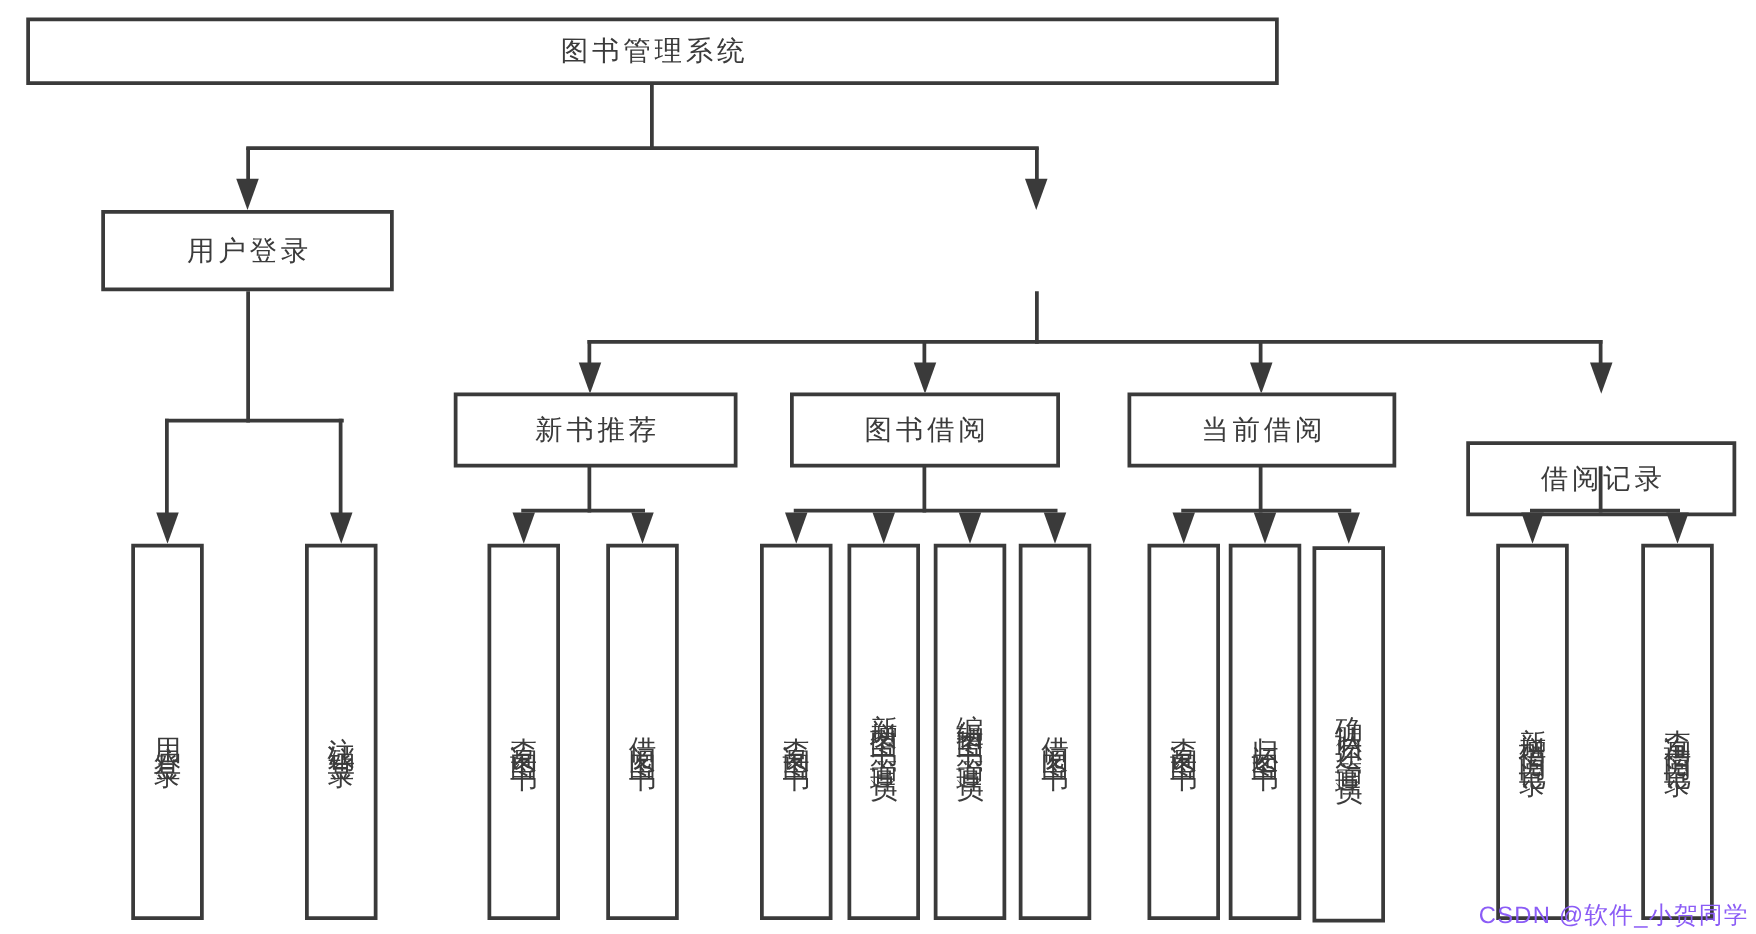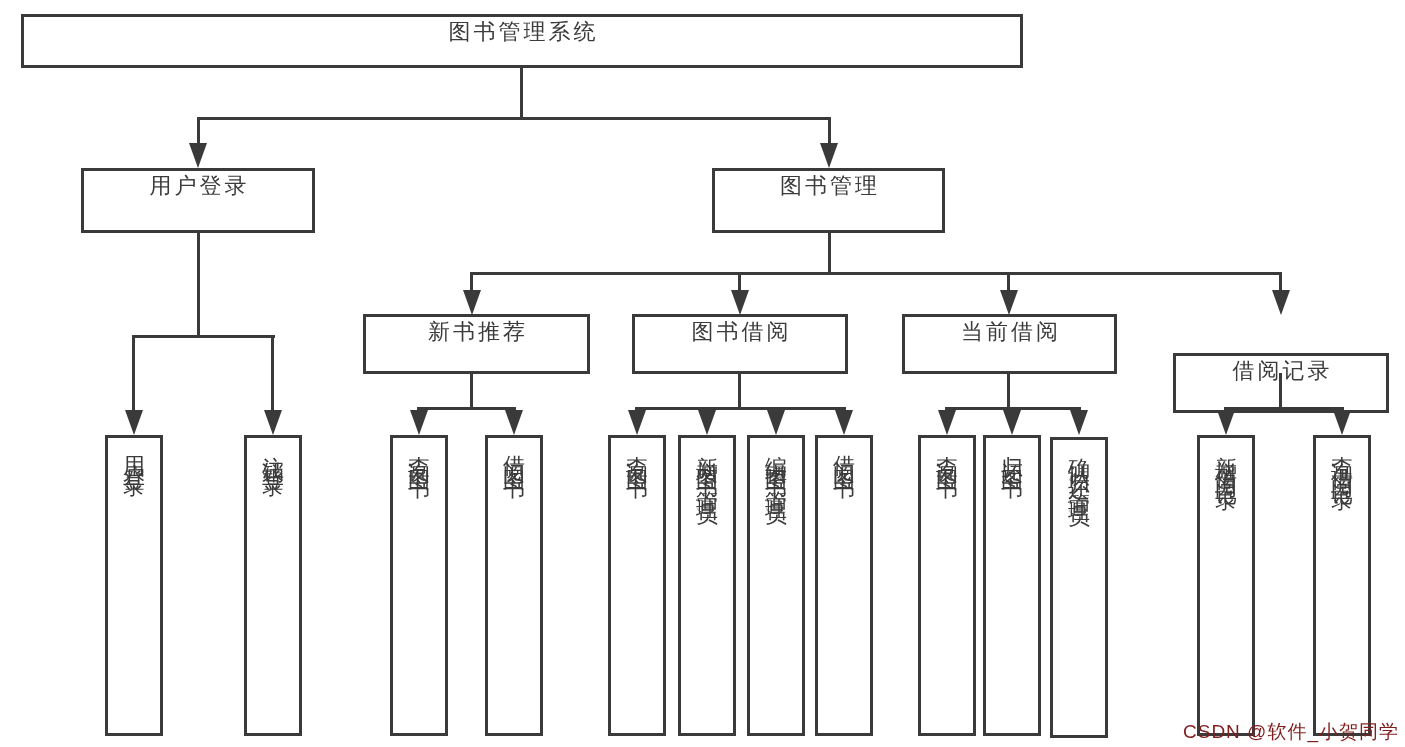--- a/index.html
+++ b/index.html
@@ -10,20 +10,21 @@
     background: #ffffff;
     overflow: hidden;
     font-family: "Liberation Sans", "DejaVu Sans", sans-serif;
   }
   .box {
     position: absolute;
     box-sizing: border-box;
     border: 3px solid #3a3a3a;
     background: #ffffff;
     display: flex;
+    align-items: center;
     justify-content: center;
   }
   .hlabel {
     font-size: 22px;
     letter-spacing: 3px;
     color: #3b3b3b;
     white-space: nowrap;
     text-indent: 3px;
   }
   .vlabel {
@@ -43,21 +44,21 @@
     border-left: 9px solid transparent;
     border-right: 9px solid transparent;
     border-top: 25px solid #3a3a3a;
   }
   .watermark {
     position: absolute;
     left: 1183px;
     top: 719px;
     font-size: 19px;
     letter-spacing: 1px;
-    color: #7f1d1d;
+    color: #8b5cf6;
     white-space: nowrap;
   }
 </style>
 </head>
 <body>
 
 <div class="canvas">
 
   <div class="box" style="left:21px; top:14px; width:1002px; height:54px;">
     <span class="hlabel">图书管理系统</span>
@@ -65,23 +66,20 @@
 
   <div class="line vline" style="left:520px; top:66px; height:52px;"></div>
   <div class="line hline" style="left:197px; top:117px; width:634px;"></div>
   <div class="line vline" style="left:197px; top:118px; height:27px;"></div>
   <div class="line vline" style="left:828px; top:118px; height:27px;"></div>
   <div class="arr" style="left:189px; top:143px;"></div>
   <div class="arr" style="left:820px; top:143px;"></div>
 
   <div class="box" style="left:81px; top:168px; width:234px; height:65px;">
     <span class="hlabel">用户登录</span>
-  </div>
-  <div class="box" style="left:712px; top:168px; width:233px; height:65px;">
-    <span class="hlabel">图书管理</span>
   </div>
 
   <div class="line vline" style="left:197px; top:233px; height:105px;"></div>
   <div class="line hline" style="left:132px; top:335px; width:143px;"></div>
   <div class="line vline" style="left:132px; top:335px; height:76px;"></div>
   <div class="line vline" style="left:271px; top:335px; height:76px;"></div>
   <div class="arr" style="left:125px; top:410px;"></div>
   <div class="arr" style="left:264px; top:410px;"></div>
 
   <div class="line vline" style="left:828px; top:233px; height:42px;"></div>

